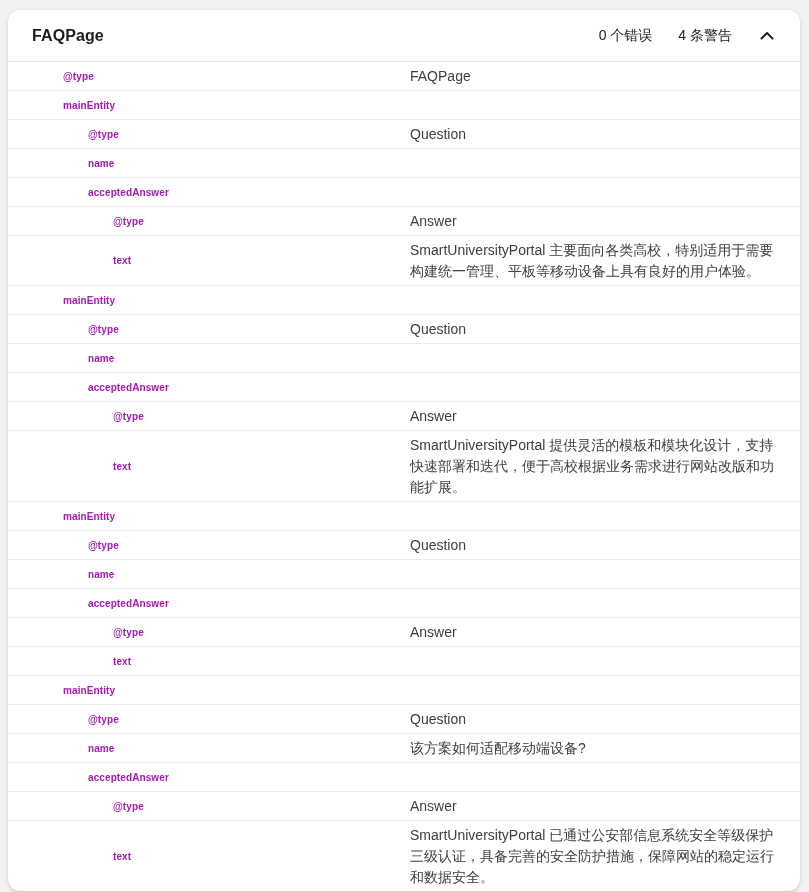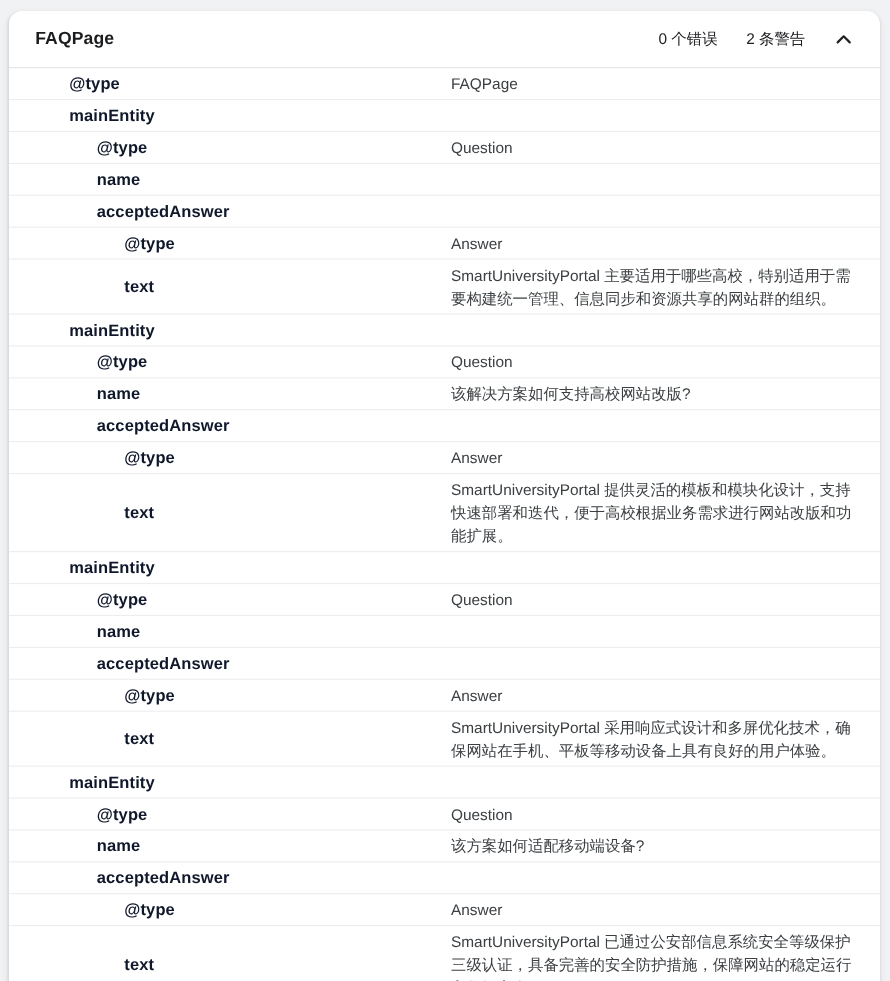--- a/index.html
+++ b/index.html
@@ -51,23 +51,23 @@
   .row {
     display: flex;
     align-items: center;
     border-bottom: 1px solid #ebedef;
     padding: 3.5px 0;
     min-height: 27px;
   }
   .row:last-child { border-bottom: none; }
   .key {
     flex: 0 0 402px;
-    font-size: 15px;
+    font-size: 10px;
     font-weight: 700;
-    color: #0f172a;
+    color: #a21caf;
     line-height: 21px;
     letter-spacing: 0.1px;
   }
   .lvl-1 .key { padding-left: 55px; }
   .lvl-2 .key { padding-left: 80px; }
   .lvl-3 .key { padding-left: 105px; }
   .val {
     flex: 1 1 auto;
     max-width: 366px;
     font-size: 14px;
@@ -78,21 +78,21 @@
 </style>
 </head>
 <body>
 
 <div class="page">
   <section class="card">
     <header class="card-header">
       <h1>FAQPage</h1>
       <div class="header-right">
         <span>0 个错误</span>
-        <span>2 条警告</span>
+        <span>4 条警告</span>
         <span class="chevron">
           <svg width="14" height="9" viewBox="0 0 14 9" aria-hidden="true">
             <polyline points="1.5,7.5 7,2 12.5,7.5" fill="none" stroke="#202124" stroke-width="2" stroke-linecap="round" stroke-linejoin="round"></polyline>
           </svg>
         </span>
       </div>
     </header>
     <div class="rows" id="rows">
         <div class="row lvl-1">
           <div class="key">@type</div>
@@ -112,33 +112,32 @@
         <div class="row lvl-2">
           <div class="key">acceptedAnswer</div>
           <div class="val"></div>
         </div>
         <div class="row lvl-3">
           <div class="key">@type</div>
           <div class="val">Answer</div>
         </div>
         <div class="row lvl-3">
           <div class="key">text</div>
-          <div class="val">SmartUniversityPortal 主要适用于哪些高校，特别适用于需要构建统一管理、信息同步和资源共享的网站群的组织。</div>
+          <div class="val">SmartUniversityPortal 主要面向各类高校，特别适用于需要构建统一管理、平板等移动设备上具有良好的用户体验。</div>
         </div>
         <div class="row lvl-1">
           <div class="key">mainEntity</div>
           <div class="val"></div>
         </div>
         <div class="row lvl-2">
           <div class="key">@type</div>
           <div class="val">Question</div>
         </div>
         <div class="row lvl-2">
           <div class="key">name</div>
-          <div class="val">该解决方案如何支持高校网站改版?</div>
         </div>
         <div class="row lvl-2">
           <div class="key">acceptedAnswer</div>
           <div class="val"></div>
         </div>
         <div class="row lvl-3">
           <div class="key">@type</div>
           <div class="val">Answer</div>
         </div>
         <div class="row lvl-3">
@@ -159,21 +158,20 @@
         <div class="row lvl-2">
           <div class="key">acceptedAnswer</div>
           <div class="val"></div>
         </div>
         <div class="row lvl-3">
           <div class="key">@type</div>
           <div class="val">Answer</div>
         </div>
         <div class="row lvl-3">
           <div class="key">text</div>
-          <div class="val">SmartUniversityPortal 采用响应式设计和多屏优化技术，确保网站在手机、平板等移动设备上具有良好的用户体验。</div>
         </div>
         <div class="row lvl-1">
           <div class="key">mainEntity</div>
           <div class="val"></div>
         </div>
         <div class="row lvl-2">
           <div class="key">@type</div>
           <div class="val">Question</div>
         </div>
         <div class="row lvl-2">

